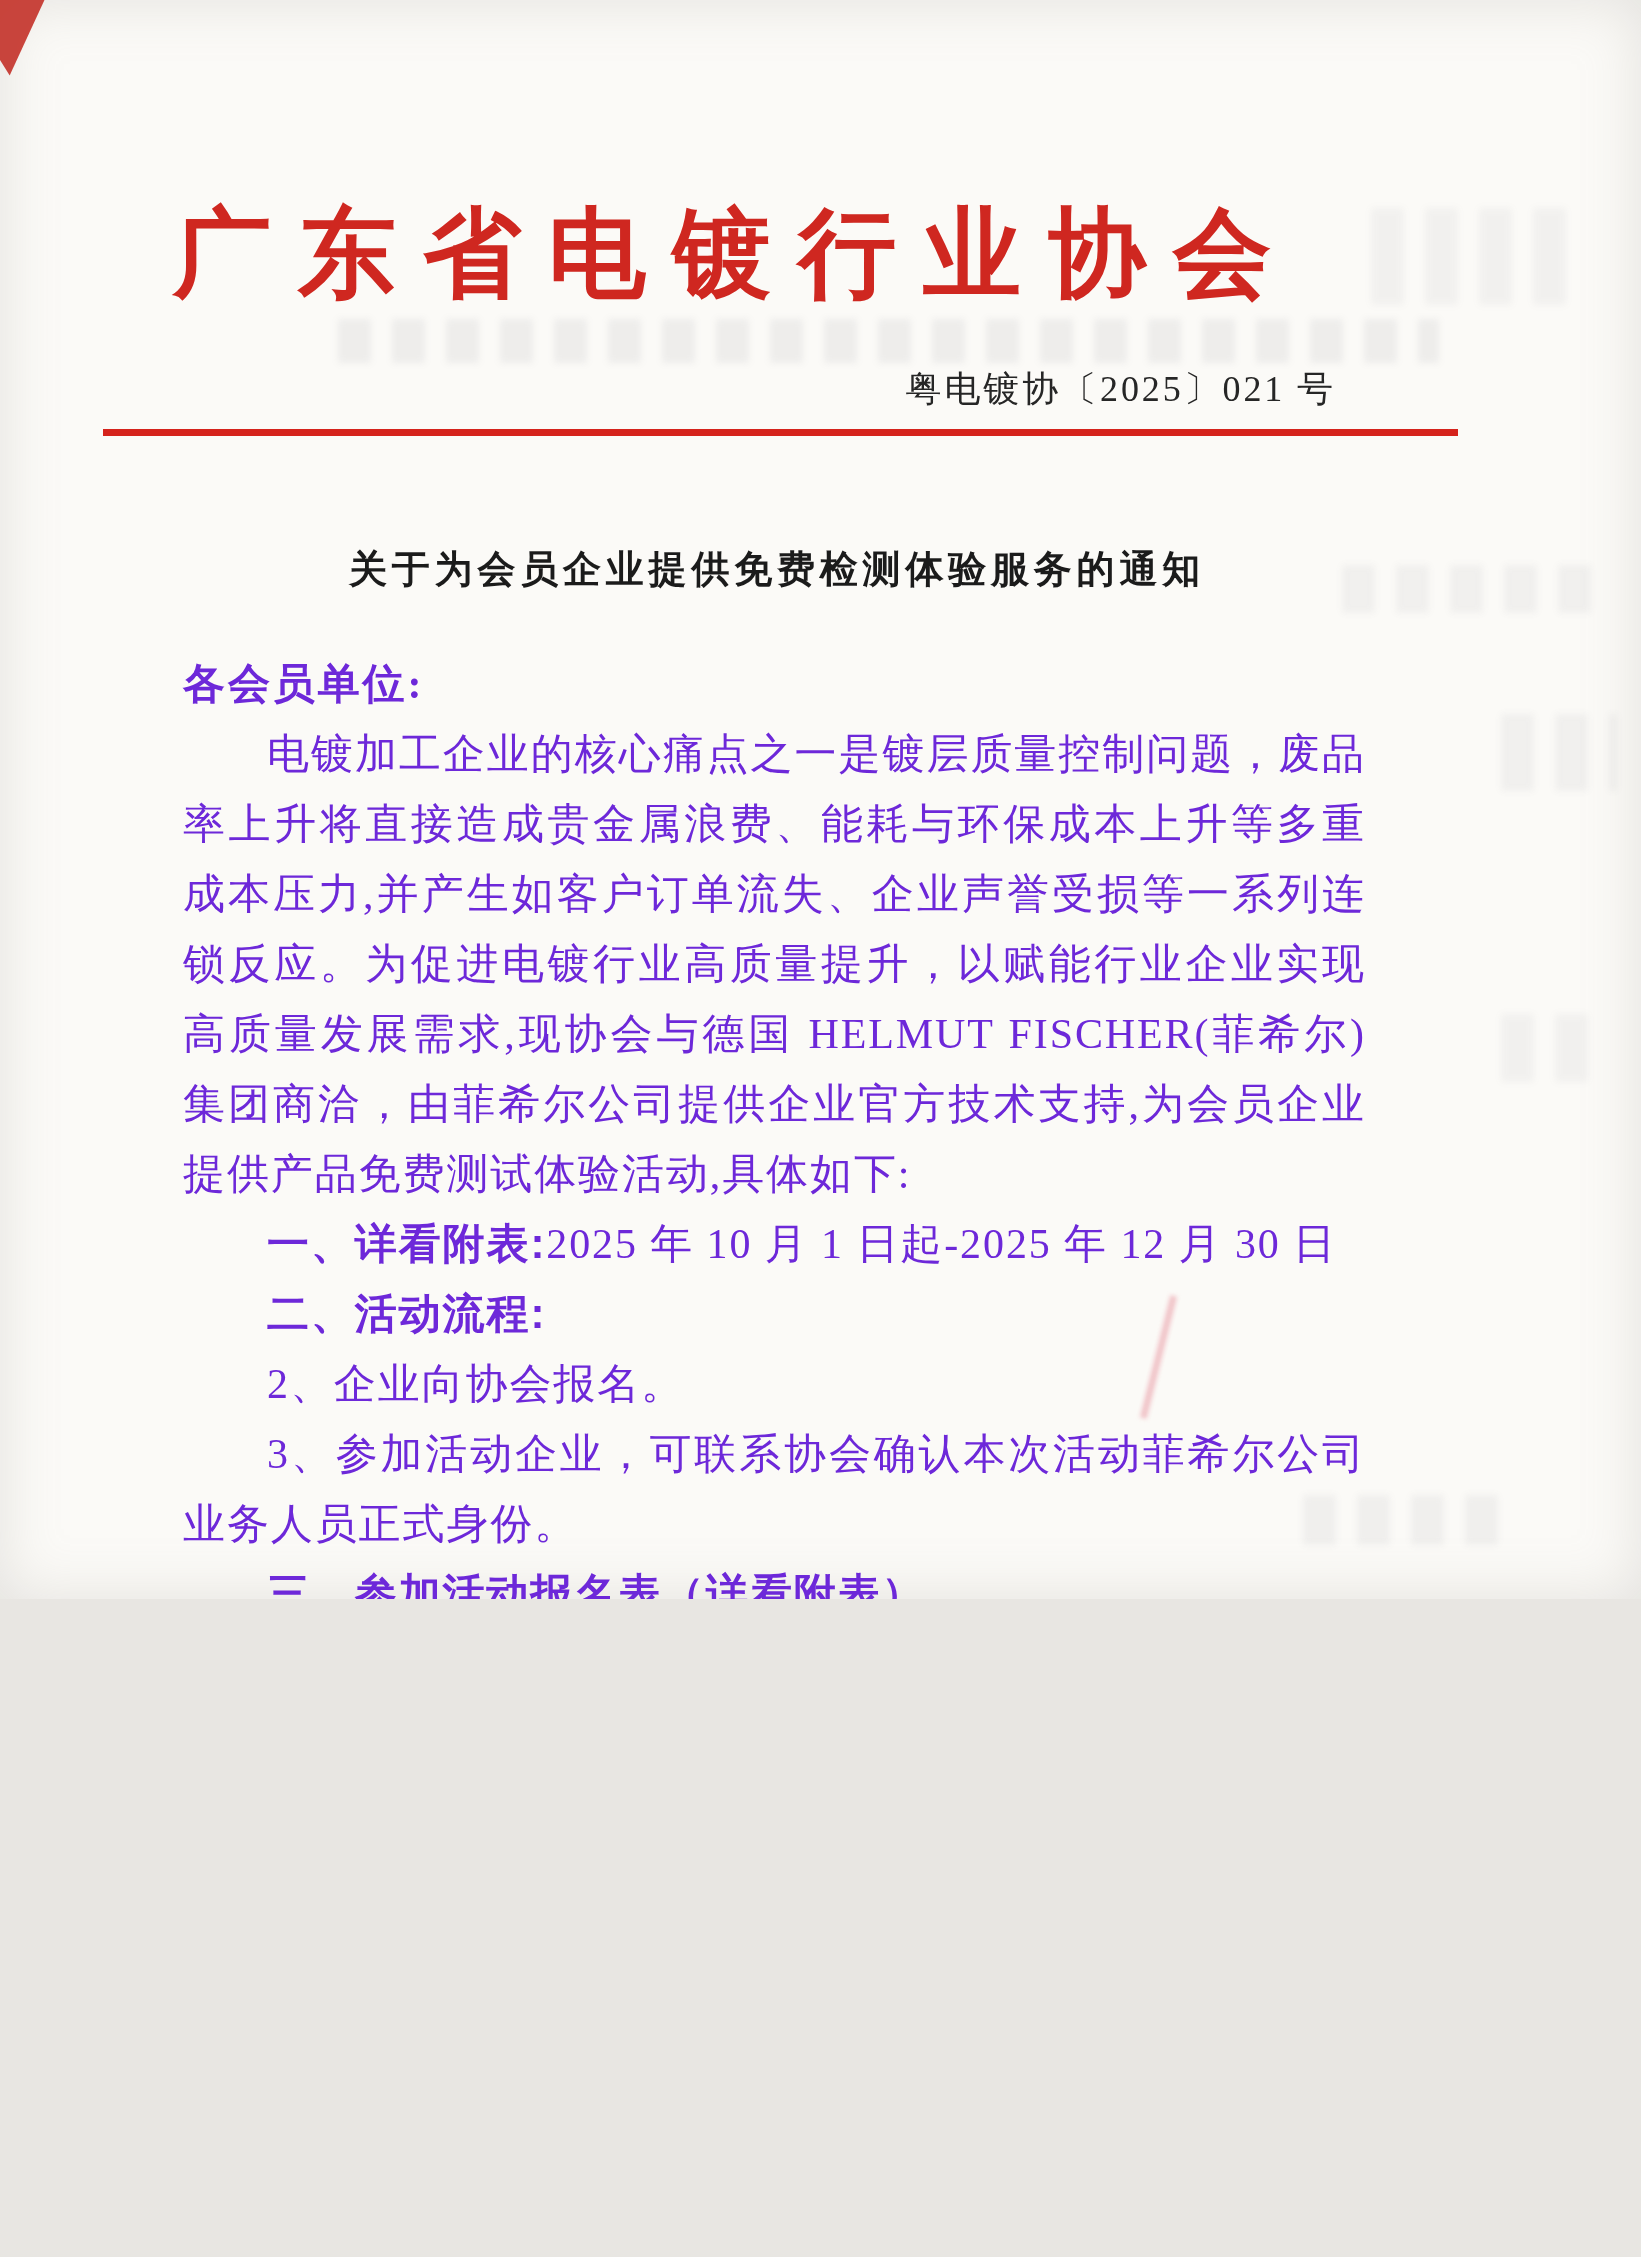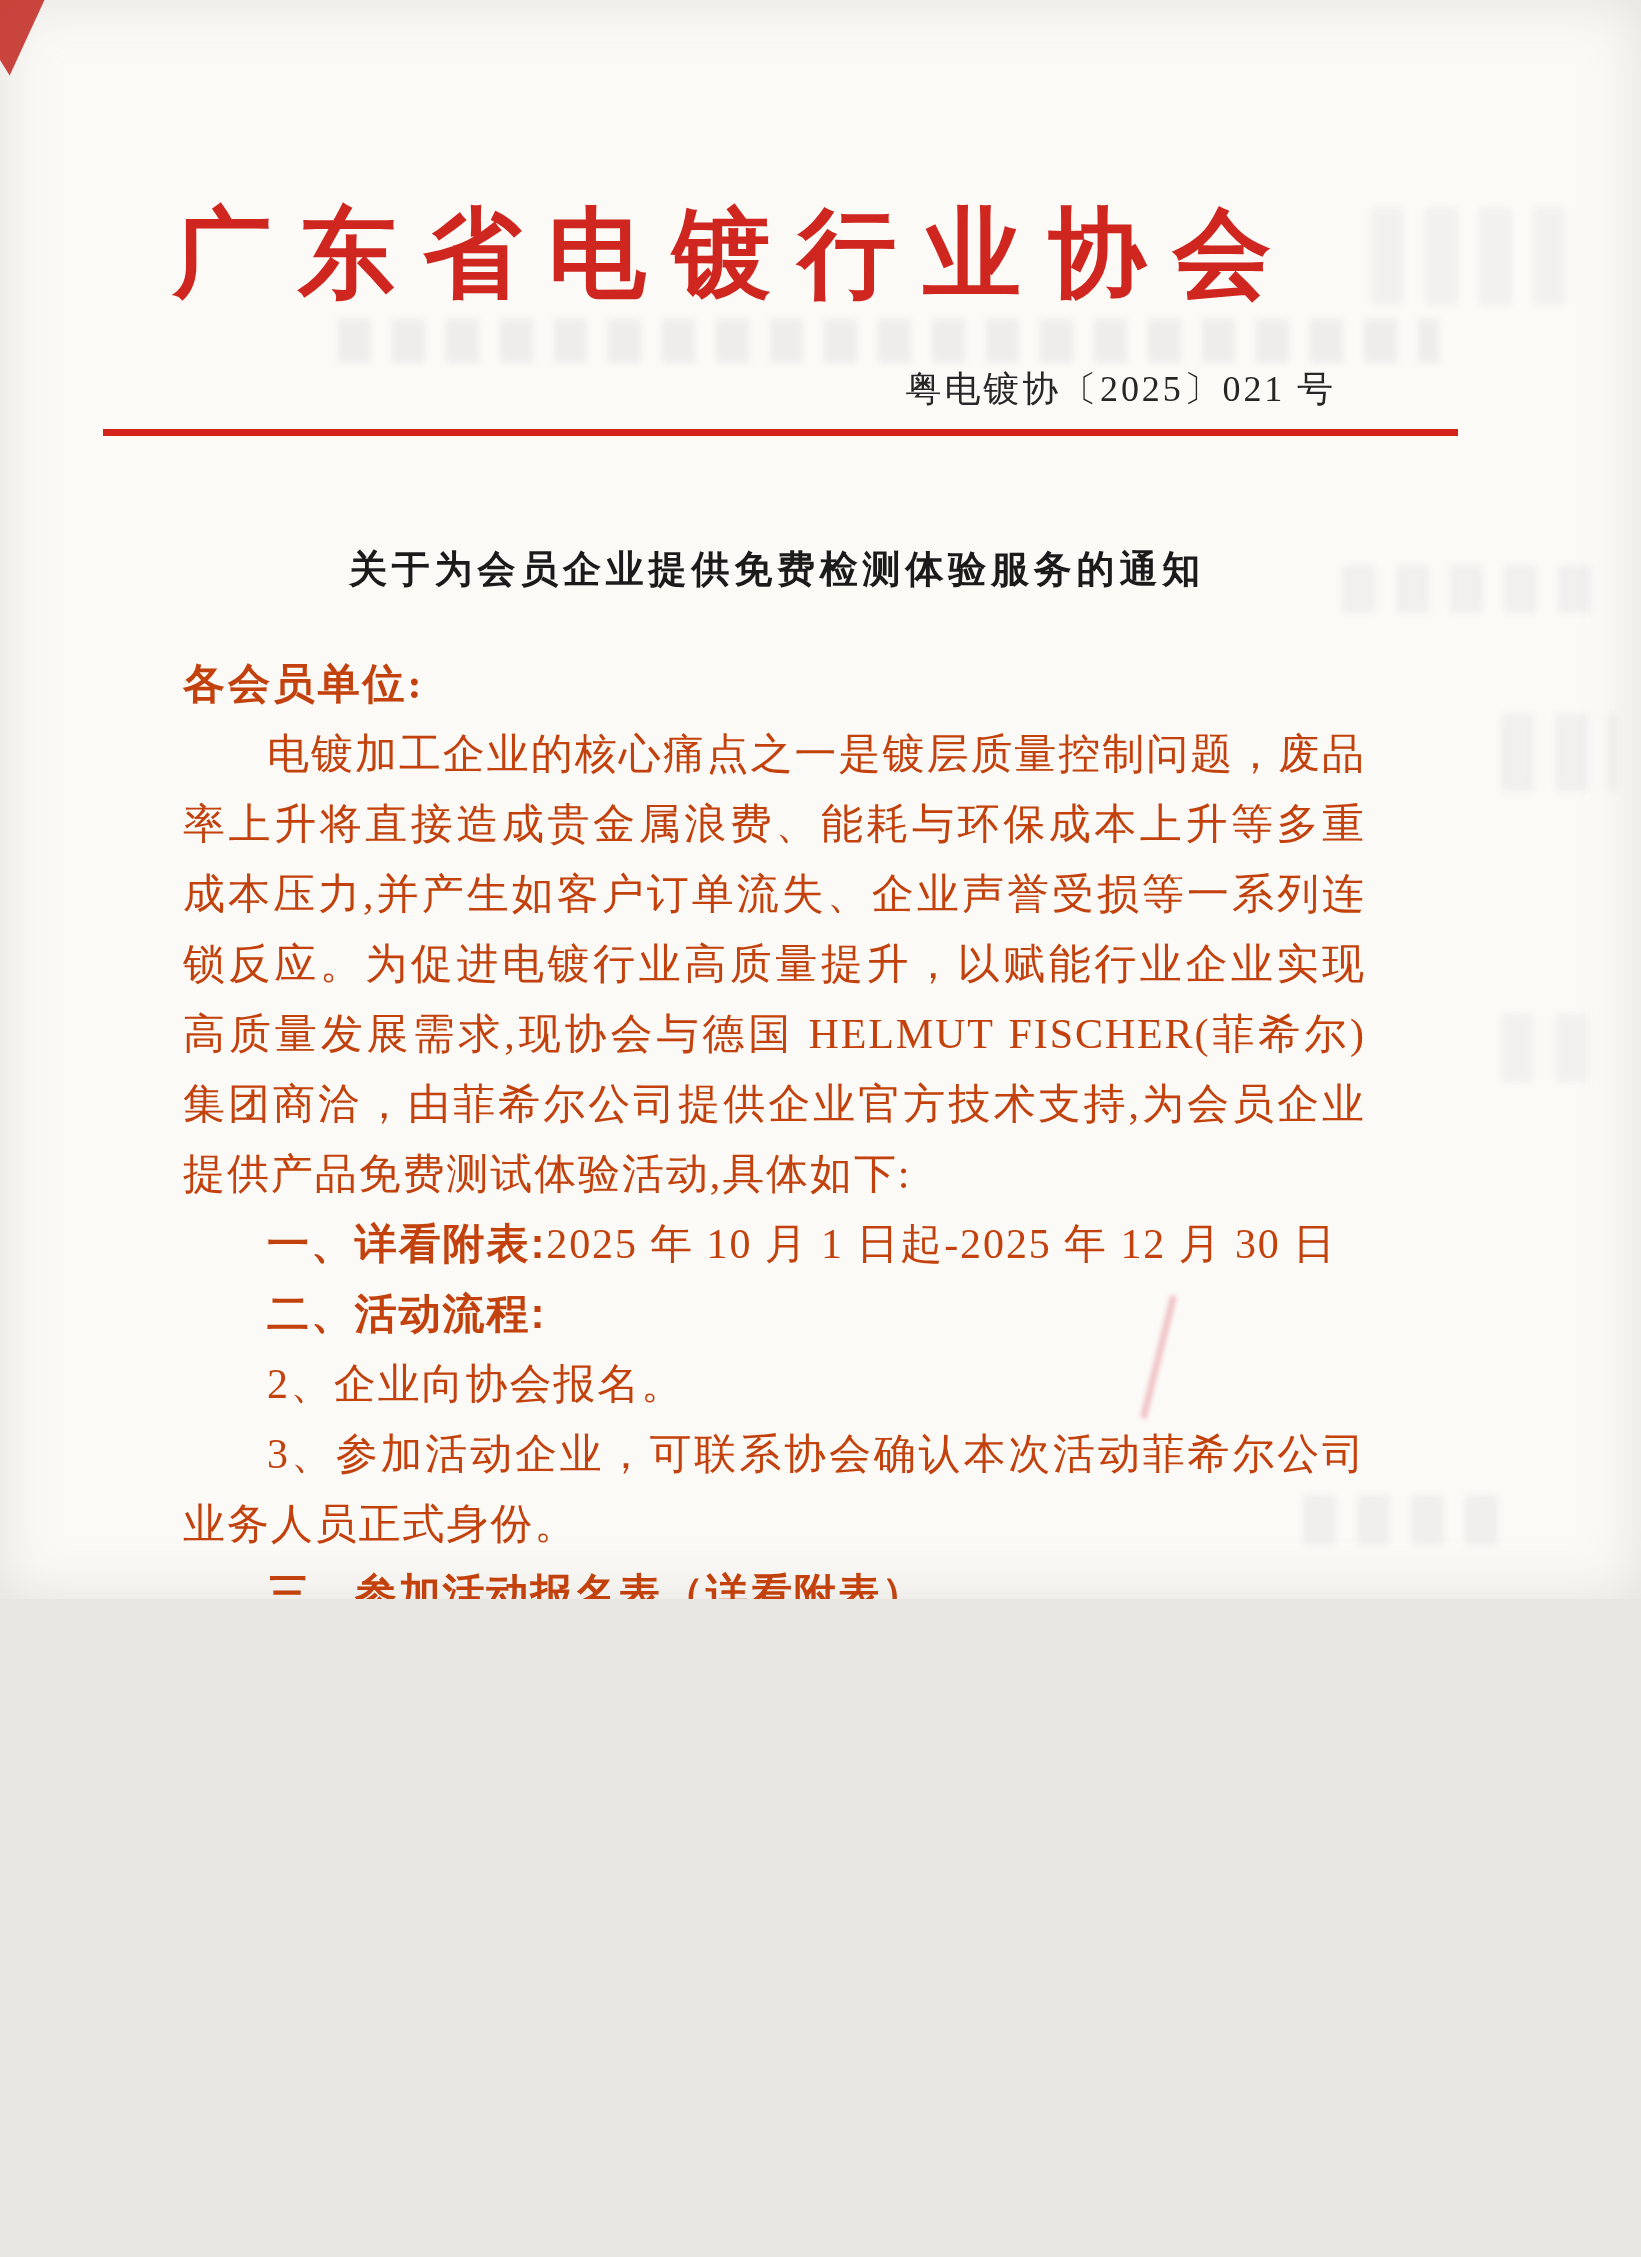--- a/index.html
+++ b/index.html
@@ -35,21 +35,21 @@
     text-align:center;
     font-family:"Liberation Sans","DejaVu Sans",sans-serif;
     font-weight:700;font-size:38px;letter-spacing:4.8px;color:#1b1b1b;
     white-space:nowrap;
     margin-top:38px;
   }
   
   .body-text{
     position:absolute;top:649px;left:183px;width:1183px;
     font-size:42px;line-height:70px;letter-spacing:1.9px;
-    text-align:justify;color:#c2410c;
+    text-align:justify;color:#6d28d9;
   }
   .body-text p{margin:0;}
   .salutation{font-weight:700;letter-spacing:2.9px;}
   .indent{text-indent:2em;}
   .label-bold{
     font-family:"Liberation Sans","DejaVu Sans",sans-serif;
     font-weight:700;letter-spacing:1.9px;
   }
   
   .signature{

